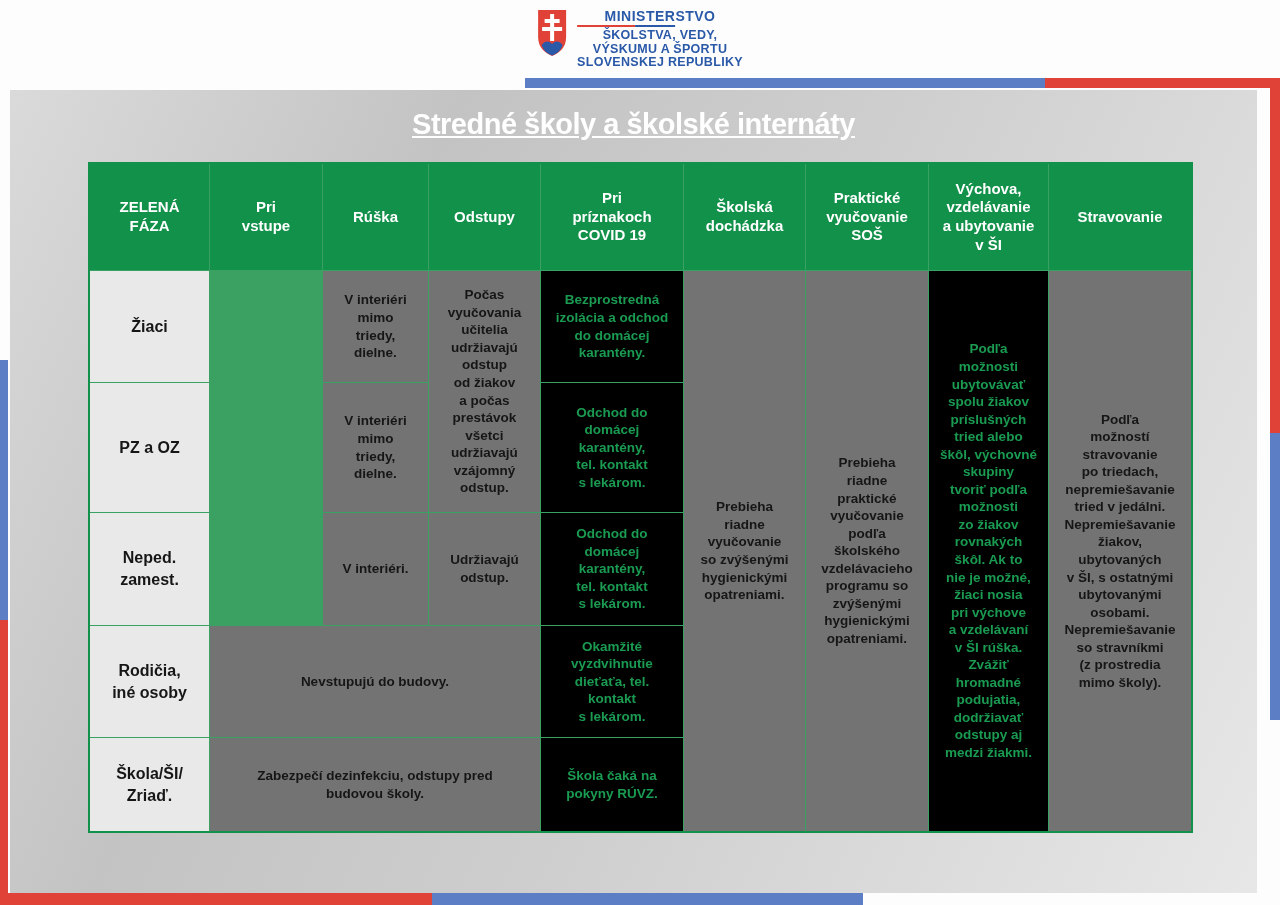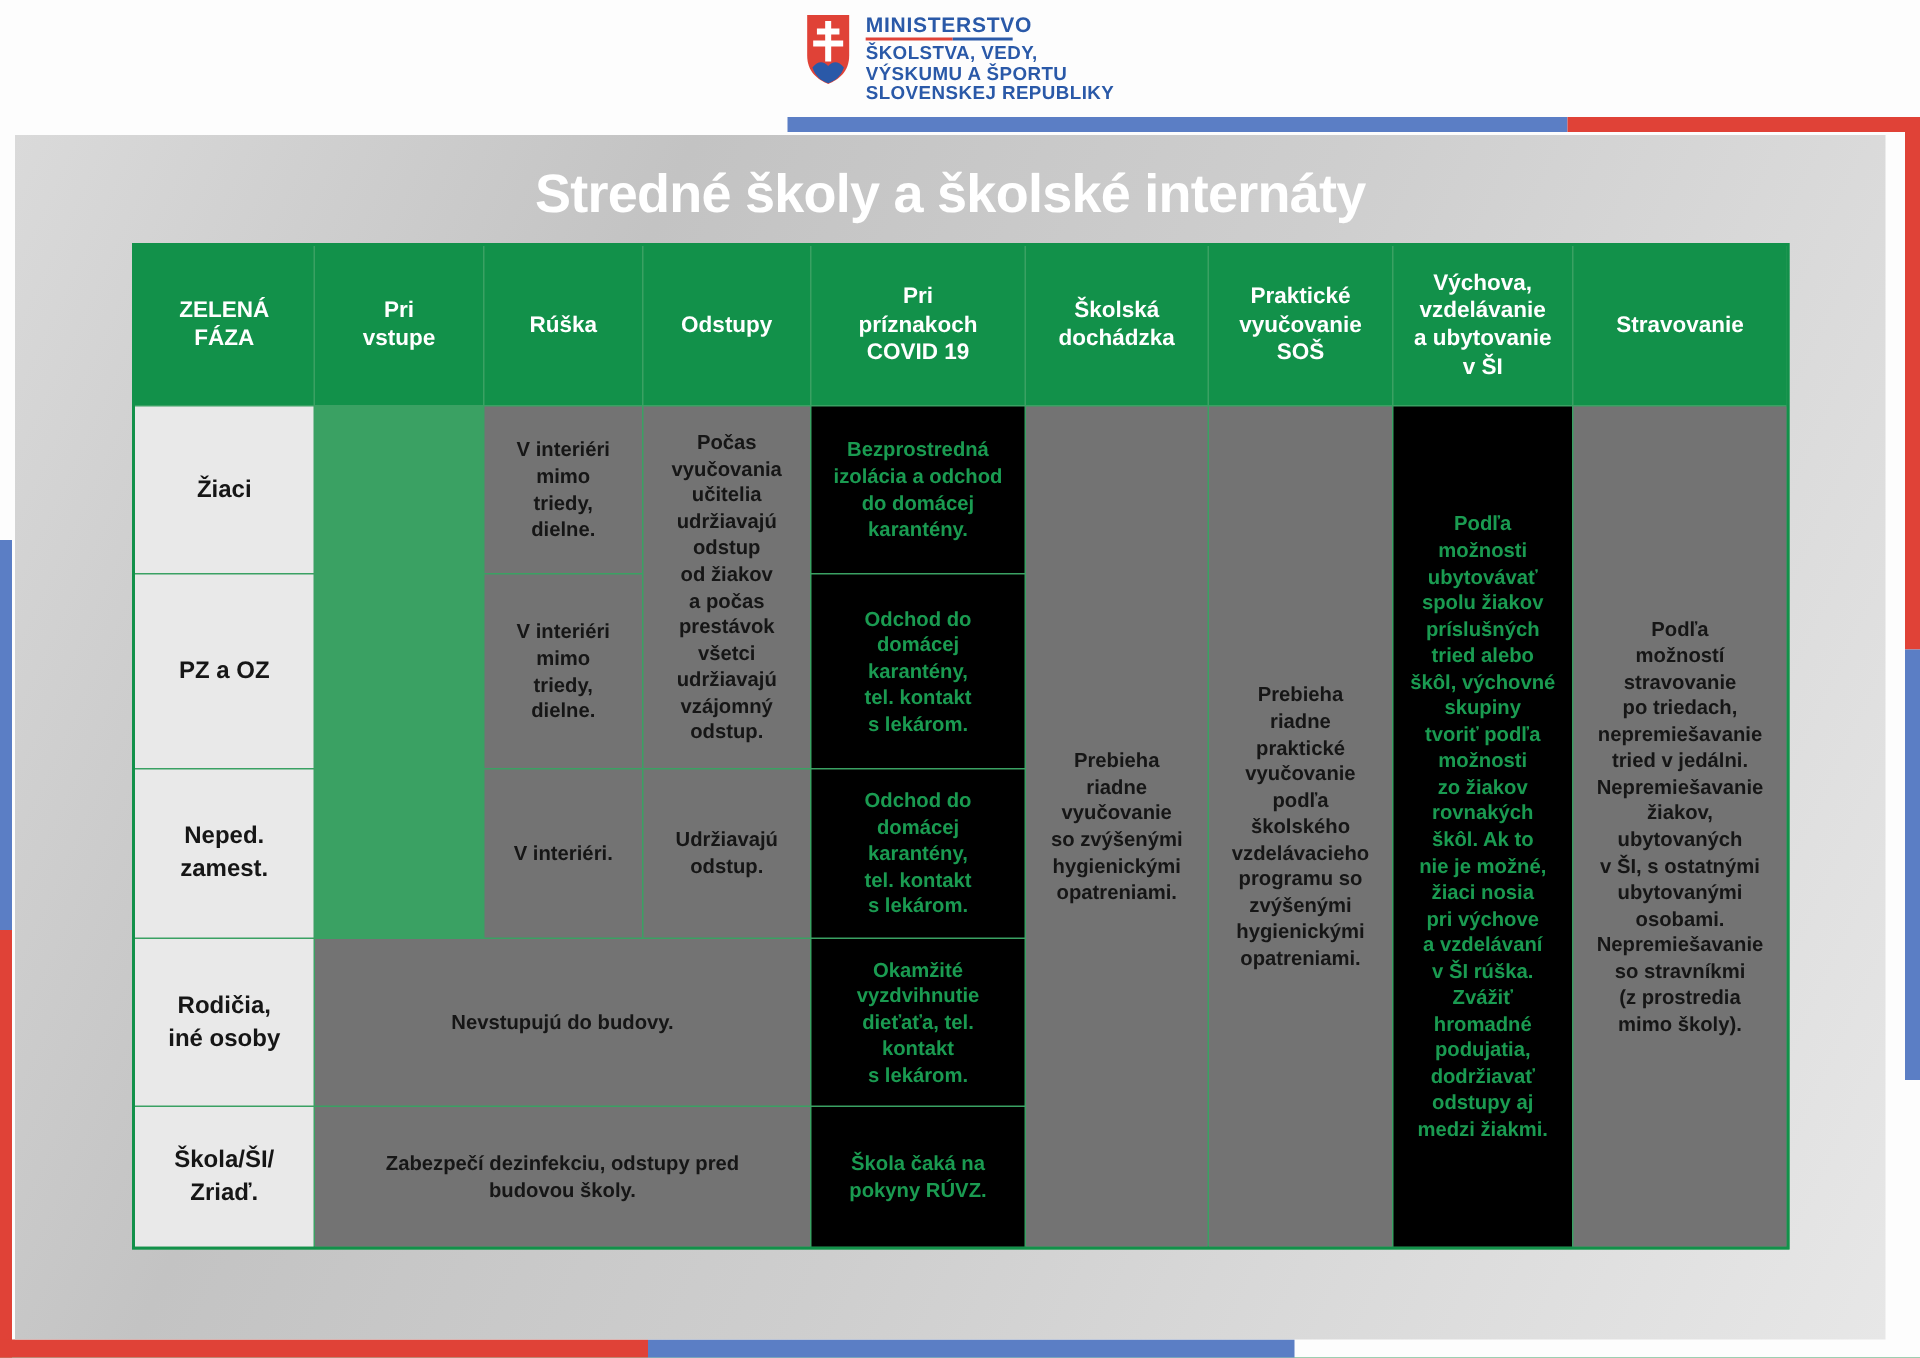--- a/index.html
+++ b/index.html
@@ -5,21 +5,21 @@
   html,body{margin:0;padding:0;}
   body{
     width:1280px;height:905px;position:relative;overflow:hidden;
     background:#fdfdfd;
     font-family:"Liberation Sans", sans-serif;
   }
   .pre{white-space:pre-line;}
 
   
   .logo{position:absolute;top:8px;left:50%;transform:translateX(-50%);
-    display:flex;align-items:flex-start;gap:10px;}
+    display:flex;align-items:flex-start;gap:10px;text-align:center;}
   .logo svg{display:block;}
   .logo-text{display:flex;flex-direction:column;}
   .logo-ministry{color:#2a59a8;font-weight:bold;font-size:14px;letter-spacing:.5px;line-height:16px;}
   .logo-rule{width:98px;height:2px;margin:1px 0 2px 0;display:flex;}
   .logo-rule .r{background:#e04237;width:58px;height:2px;}
   .logo-rule .b{background:#2a59a8;width:40px;height:2px;}
   .logo-dept{color:#2a59a8;font-weight:bold;font-size:12.5px;line-height:13.5px;letter-spacing:.3px;}
 
   
   .bar{position:absolute;}
@@ -31,21 +31,21 @@
   .bar-right-blue{left:1270px;top:433px;width:10px;height:287px;}
   .bar-left-blue{left:0;top:360px;width:8px;height:260px;}
   .bar-left-red{left:0;top:620px;width:8px;height:285px;}
   .bar-bottom-red{left:0;top:893px;width:432px;height:12px;}
   .bar-bottom-blue{left:432px;top:893px;width:431px;height:12px;}
 
   
   .panel{position:absolute;left:10px;top:90px;width:1247px;height:803px;
     background:linear-gradient(115deg,#dadada 0%,#c3c3c3 28%,#cecece 55%,#e7e7e7 100%);}
   .poster-title{position:absolute;left:0;top:18px;width:100%;text-align:center;
-    color:#ffffff;font-weight:bold;font-size:36px;letter-spacing:-0.5px;}
+    color:#ffffff;font-weight:bold;font-size:29px;letter-spacing:-0.5px;text-decoration:underline;}
 
   
   .ptable{position:absolute;left:78px;top:72px;width:1105px;height:671px;
     box-sizing:border-box;border:2px solid #12914a;background:#3aa163;
     display:grid;gap:1px;
     grid-template-columns:119px 112px 105px 111px 142px 121px 122px 119px 1fr;
     grid-template-rows:106px 111px 129px 112px 111px 1fr;}
   .cell{display:flex;align-items:center;justify-content:center;text-align:center;
     padding:4px 5px;box-sizing:border-box;}
   .th{background:#12914a;color:#ffffff;font-weight:bold;font-size:15px;line-height:1.25;}

